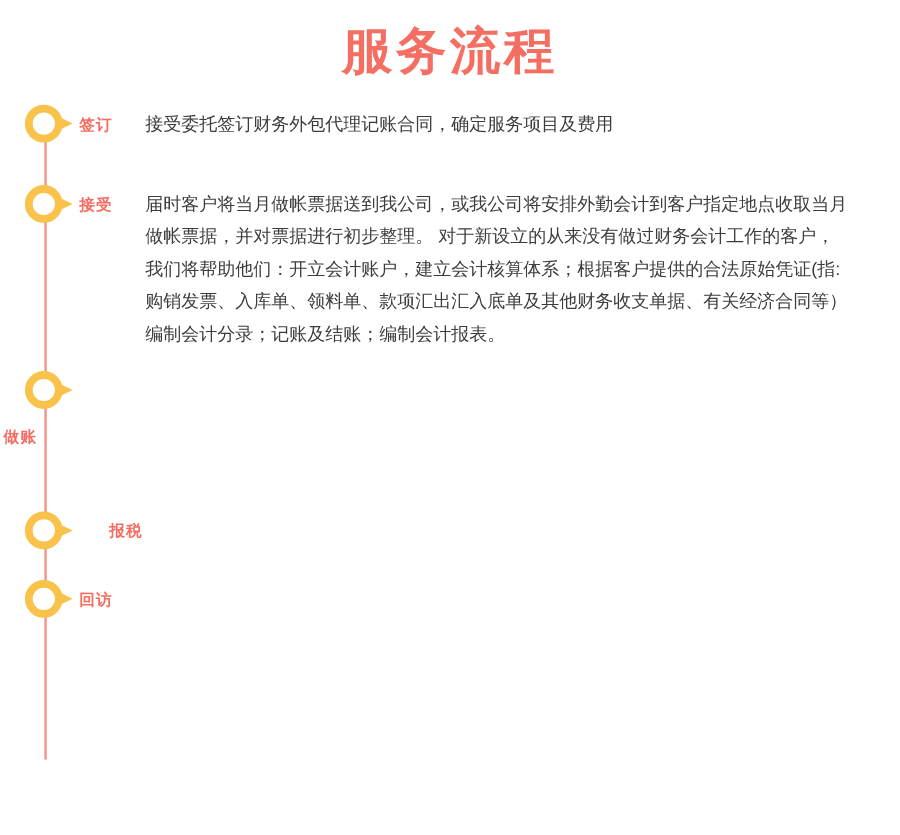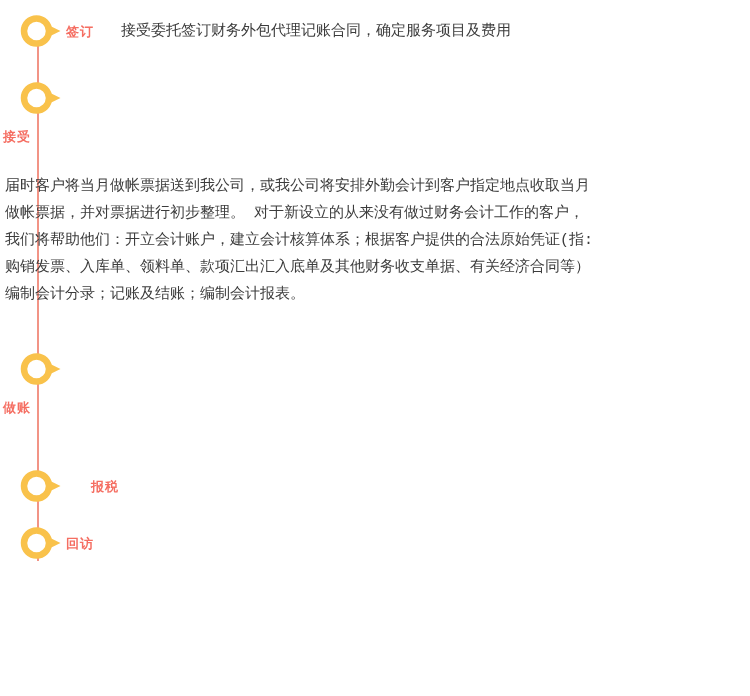--- a/index.html
+++ b/index.html
@@ -29,31 +29,31 @@
   .step .marker svg{display:block;}
   .step .label{
     flex:0 0 50px;margin-left:3px;
     color:var(--accent);font-size:13px;font-weight:bold;line-height:27px;
     letter-spacing:1px;
   }
   .step .text{
     flex:1;margin-left:5px;padding-right:28px;
     color:var(--text);font-size:15px;line-height:27px;
     white-space:pre-line;
-    font-family:Liberation Mono, monospace;
   }
   .gap-a{margin-bottom:35px;}
-  .gap-b{margin-bottom:48px;flex-direction:column;}
+  .gap-b{margin-bottom:20px;}
   .gap-c{margin-bottom:29px;flex-direction:column;}
   .gap-d{margin-bottom:25px;gap:25px;}
 </style>
 </head>
 <body>
 
 <div class="page">
+  <h1 class="title">服务流程</h1>
 
   <div class="timeline">
     <div class="timeline-line"></div>
 
     <div class="step gap-a">
       <span class="marker">
         <svg width="44" height="38" viewBox="0 0 44 38">
           <path d="M21 9 L41.5 19 L21 29 Z" style="fill:var(--marker)"></path>
           <circle cx="17.5" cy="19" r="12.5" style="fill:#fff;stroke:var(--marker);stroke-width:6.5"></circle>
         </svg>

